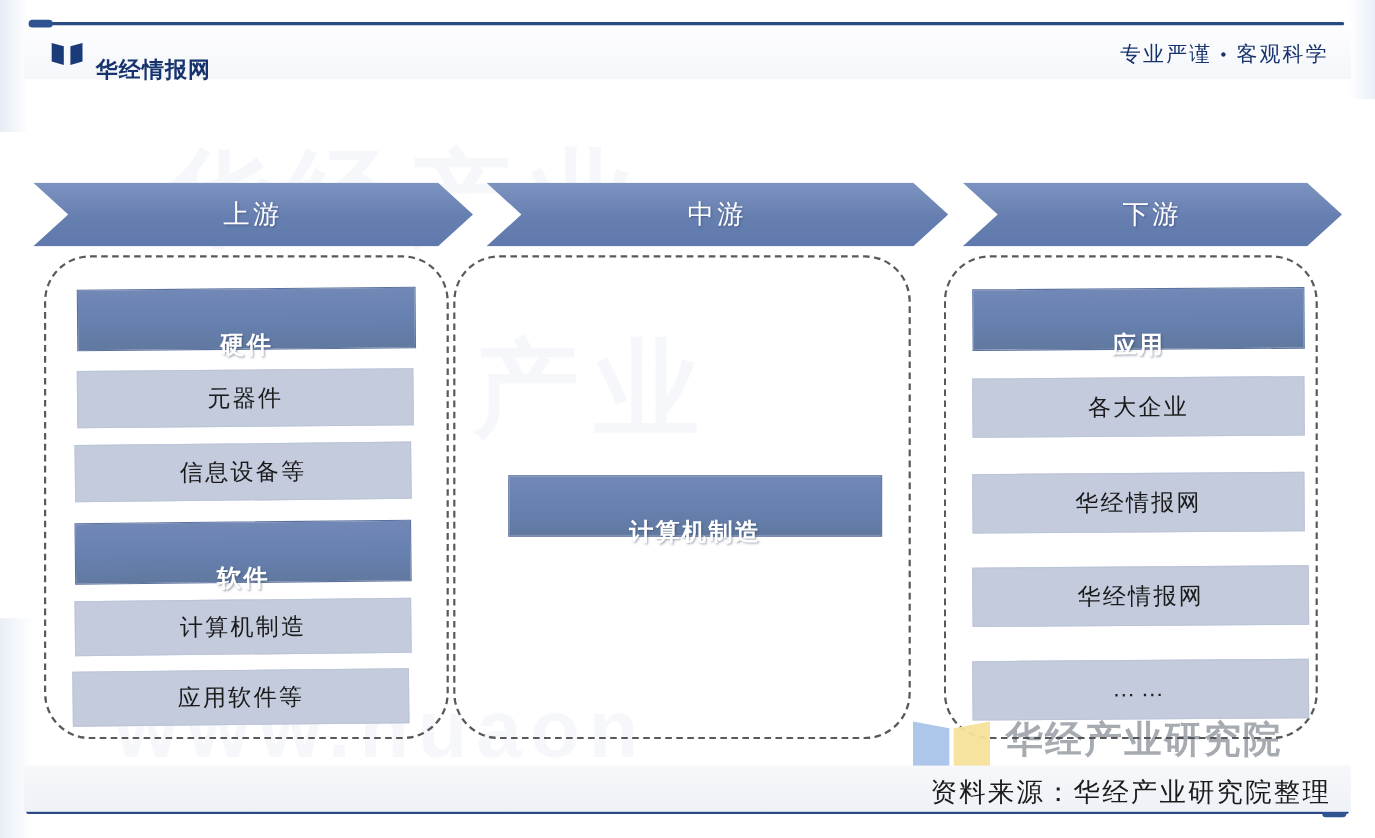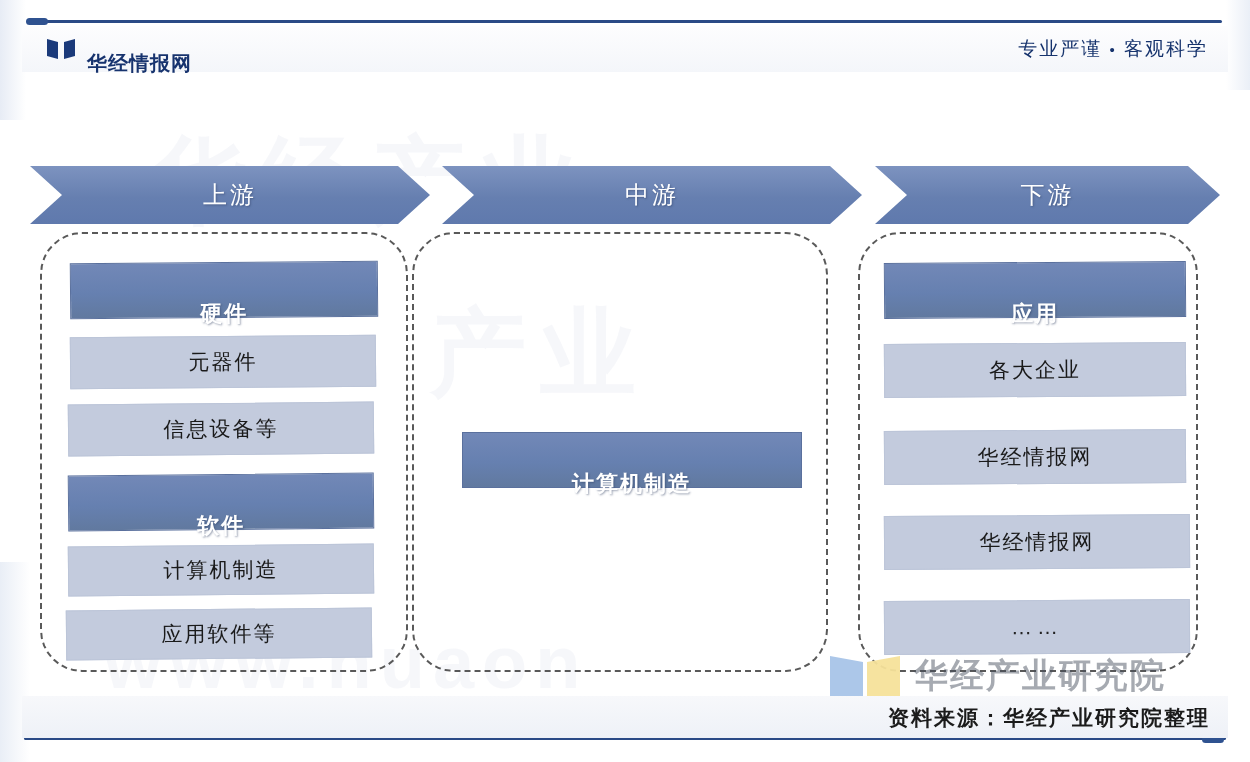--- a/index.html
+++ b/index.html
@@ -217,43 +217,43 @@
     gap: 10px;
     pointer-events: none;
     user-select: none;
   }
   #wm-text-wrap { display: flex; flex-direction: column; line-height: 1; }
   #wm-name {
     font-size: 34px;
     font-weight: bold;
     color: rgba(70,78,92,.48);
     letter-spacing: 2px;
+    font-family: Liberation Mono, monospace;
   }
   #wm-url {
     font-size: 26px;
     font-weight: bold;
     color: rgba(90,98,112,.38);
     letter-spacing: 3px;
     margin-top: 2px;
   }
 
   
   #source-strip {
     position: absolute;
     left: 22px; right: 22px; top: 696px;
     height: 42px;
     background: linear-gradient(180deg,#f7f8fb 0%,#eef1f7 100%);
   }
   #source-text {
     position: absolute;
     right: 40px; top: 704px;
-    font-size: 21px;
+    font-size: 24px;
     color: #1b1b1b;
     letter-spacing: 2px;
-    font-weight: bold;
   }
 </style>
 </head>
 <body>
 
 <div id="page">
 
   <div class="corner-tint tint-tl"></div>
   <div class="corner-tint tint-bl"></div>
   <div class="corner-tint tint-tr"></div>

